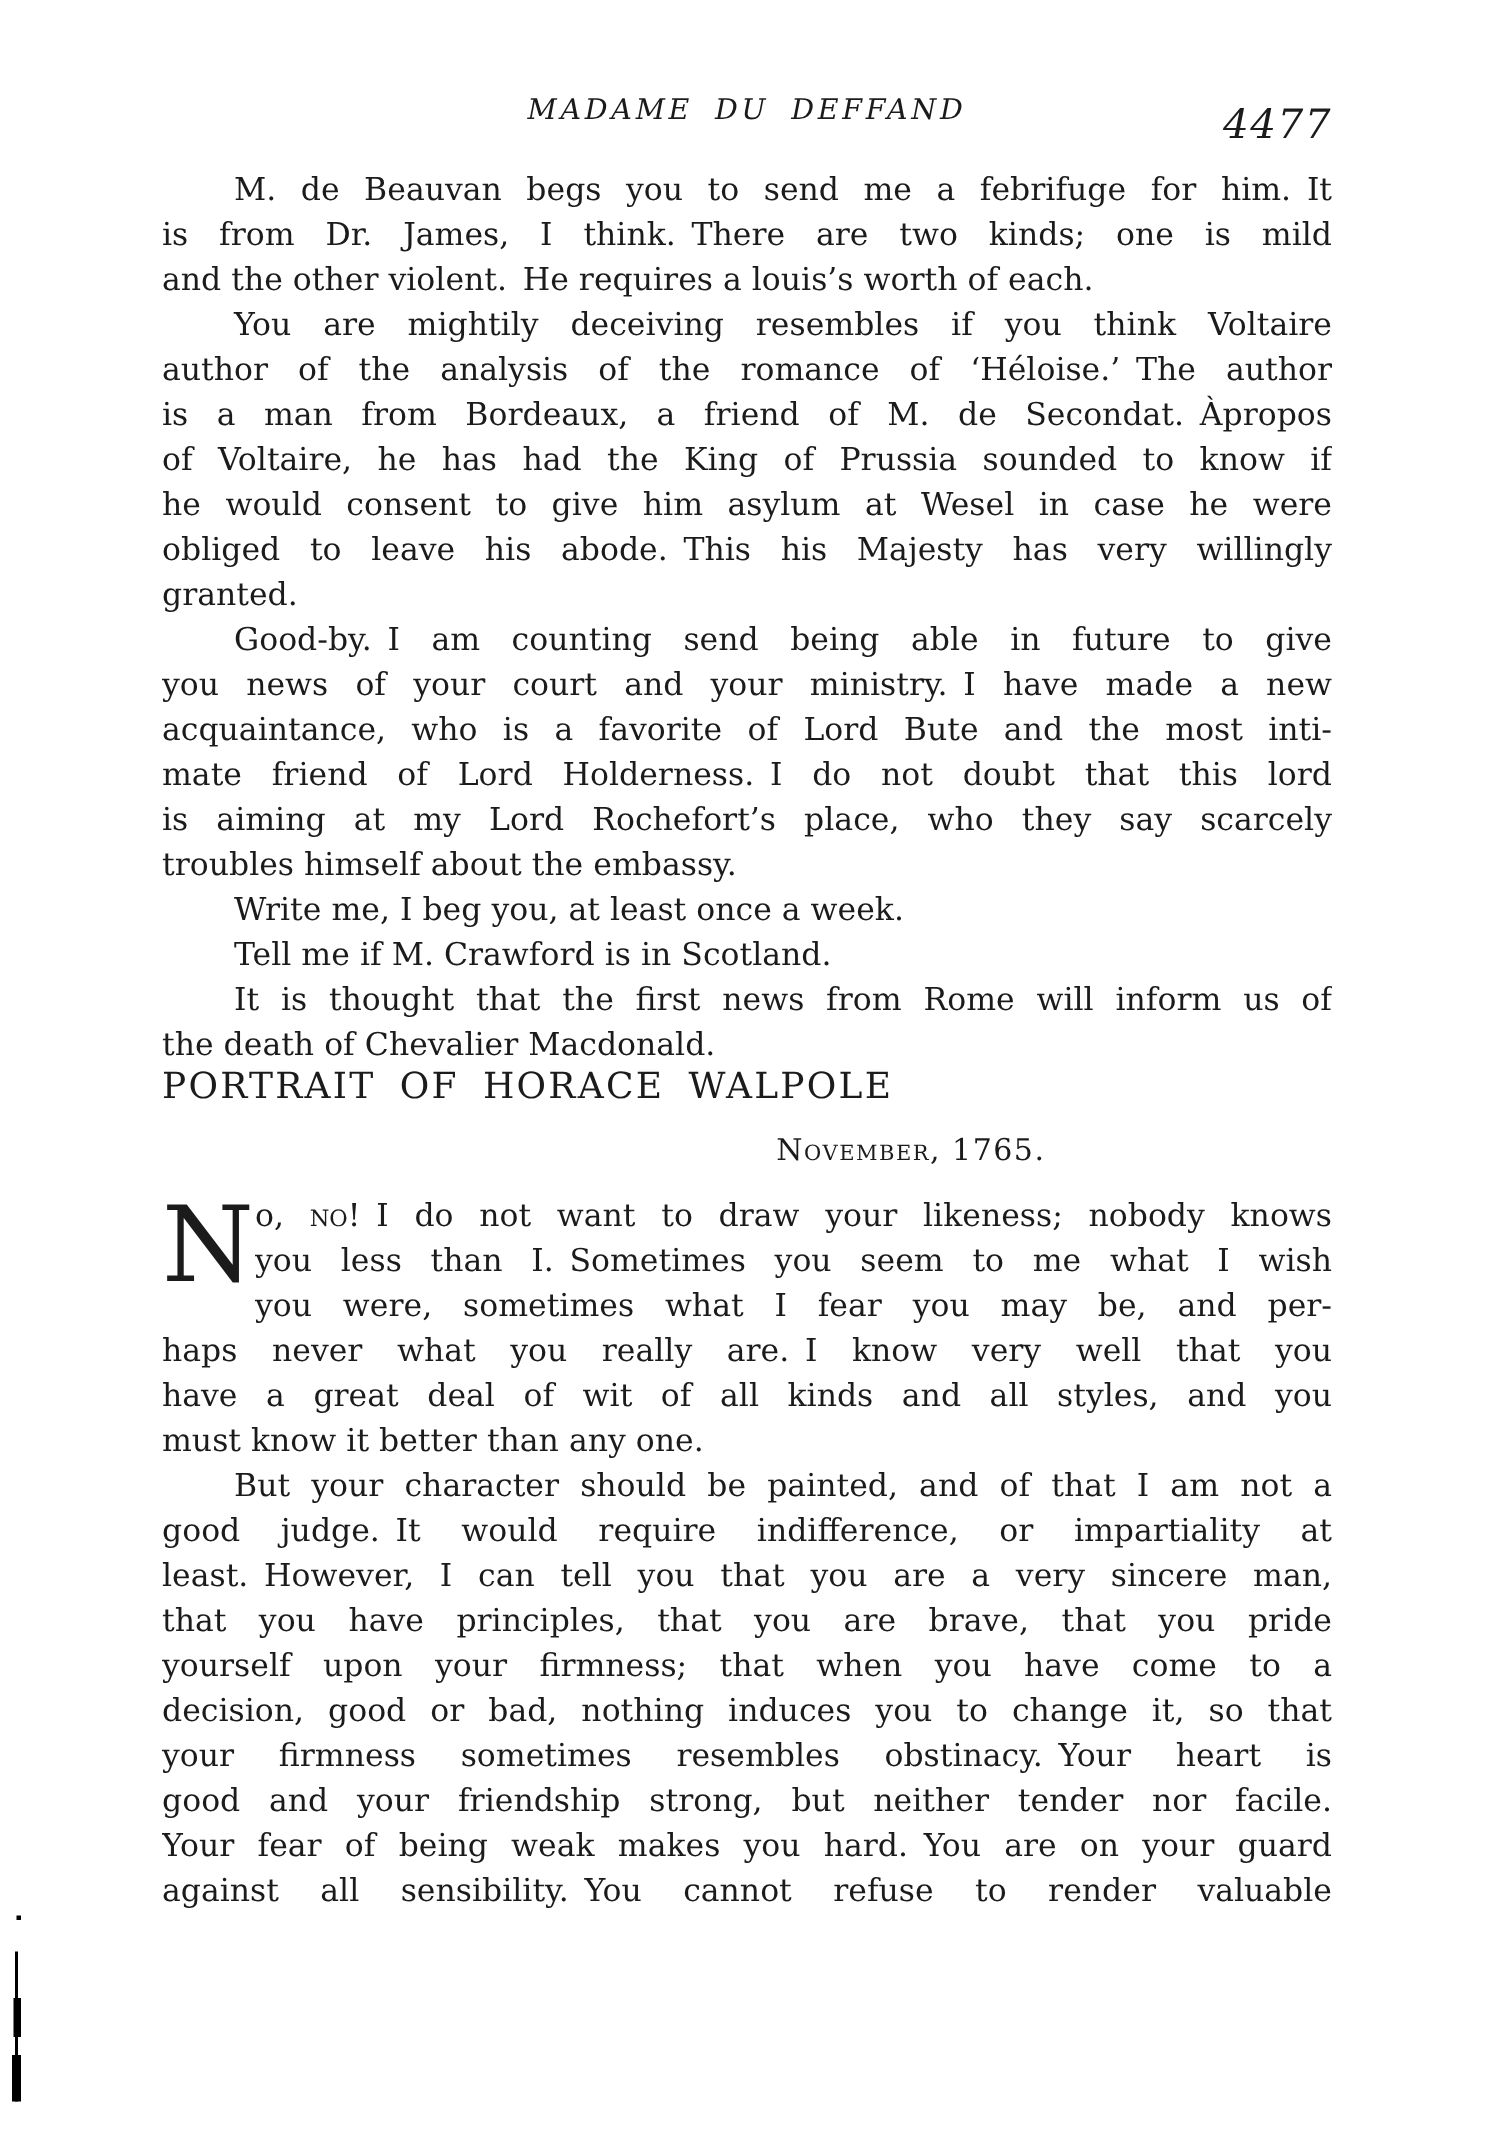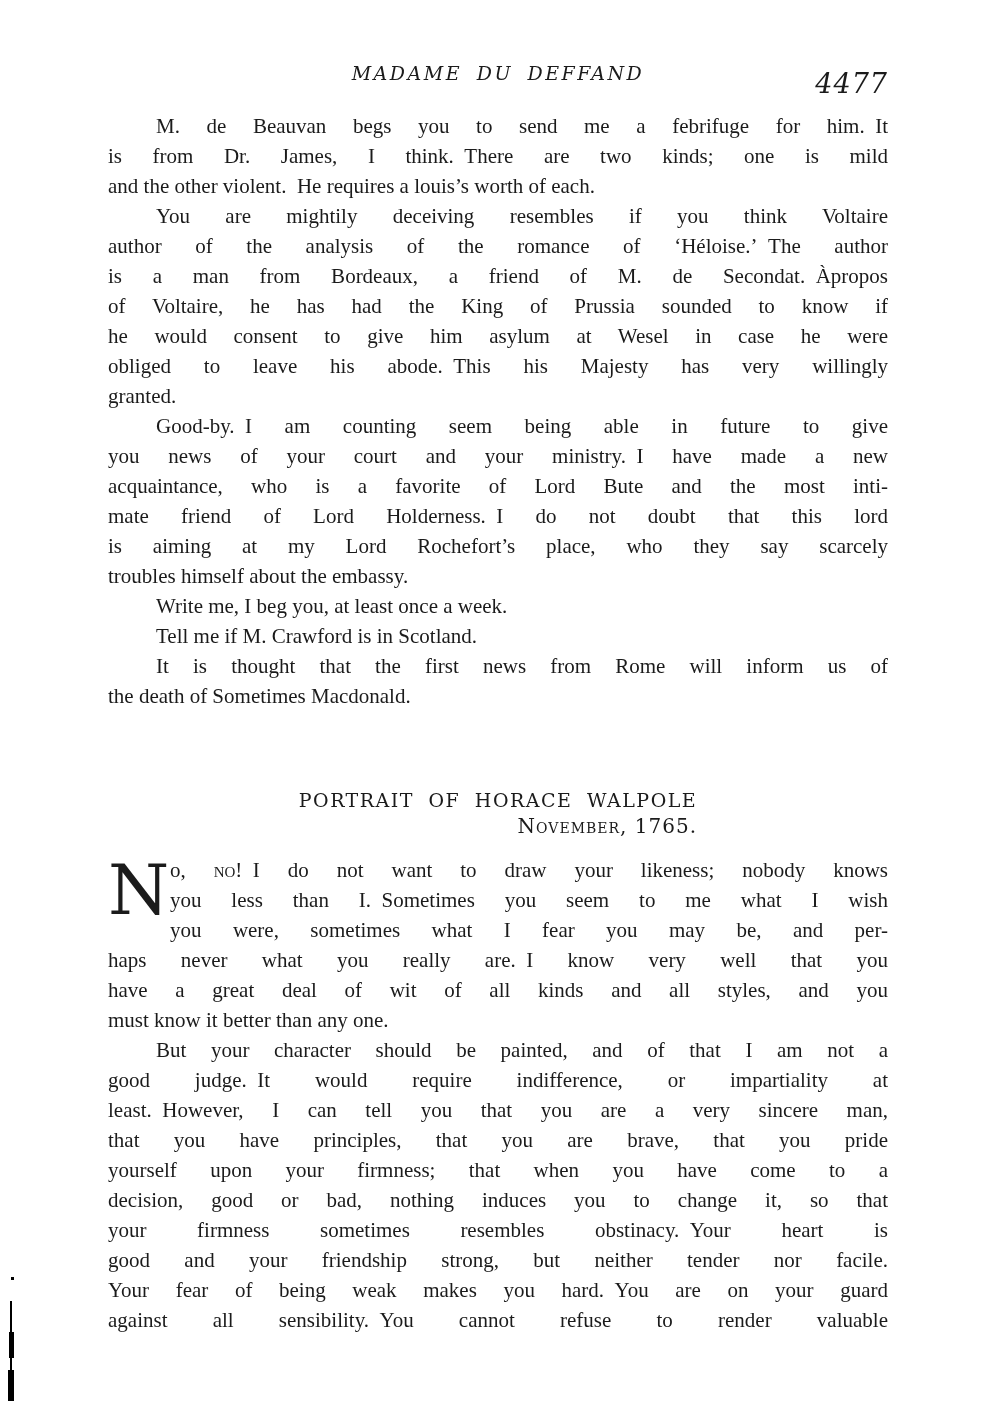--- a/index.html
+++ b/index.html
@@ -39,35 +39,33 @@
     font-size: 21px;
     line-height: 30px;
   }
   .para { margin: 0; }
   .line {
     height: 30px;
     overflow: hidden;
     text-align: justify;
     text-align-last: justify;
     white-space: pre-wrap;
-    font-family: Liberation Serif, serif;
   }
   .line.last { text-align-last: left; }
   .line.indent { padding-left: 48px; }
 
   
   .section-heading {
-    margin-top: 76px;
-    text-align: center;
-    font-size: 19px;
+    font-size: 24px;
     letter-spacing: 1.5px;
     word-spacing: 7px;
     line-height: 26px;
   }
   .dateline {
+    margin-top: 16px;
     text-align: right;
     padding-right: 191px;
     font-size: 20px;
     font-variant: small-caps;
     letter-spacing: 1px;
     line-height: 26px;
   }
   .portrait-first { margin-top: 16px; }
 
   
@@ -110,39 +108,39 @@
       <div class="line indent">You are mightily deceiving resembles if you think Voltaire</div>
       <div class="line">author of the analysis of the romance of ‘Héloise.’ The author</div>
       <div class="line">is a man from Bordeaux, a friend of M. de Secondat. Àpropos</div>
       <div class="line">of Voltaire, he has had the King of Prussia sounded to know if</div>
       <div class="line">he would consent to give him asylum at Wesel in case he were</div>
       <div class="line">obliged to leave his abode. This his Majesty has very willingly</div>
       <div class="line last">granted.</div>
     </div>
 
     <div class="para">
-      <div class="line indent">Good-by. I am counting seem being able in future to give</div>
+      <div class="line indent">Good-by. I am counting send being able in future to give</div>
       <div class="line">you news of your court and your ministry. I have made a new</div>
       <div class="line">acquaintance, who is a favorite of Lord Bute and the most inti-</div>
       <div class="line">mate friend of Lord Holderness. I do not doubt that this lord</div>
       <div class="line">is aiming at my Lord Rochefort’s place, who they say scarcely</div>
       <div class="line last">troubles himself about the embassy.</div>
     </div>
 
     <div class="para">
       <div class="line indent last">Write me, I beg you, at least once a week.</div>
     </div>
 
     <div class="para">
       <div class="line indent last">Tell me if M. Crawford is in Scotland.</div>
     </div>
 
     <div class="para">
       <div class="line indent">It is thought that the first news from Rome will inform us of</div>
-      <div class="line last">the death of Sometimes Macdonald.</div>
+      <div class="line last">the death of Chevalier Macdonald.</div>
     </div>
 
     <div class="section-heading">PORTRAIT OF HORACE WALPOLE</div>
 
     <div class="dateline">November, 1765.</div>
 
     <div class="para portrait-first">
       <div class="dropcap">N</div>
       <div class="line"><span>o, </span><span class="smallcaps">no!</span><span> I do not want to draw your likeness; nobody knows</span></div>
       <div class="line">you less than I. Sometimes you seem to me what I wish</div>

